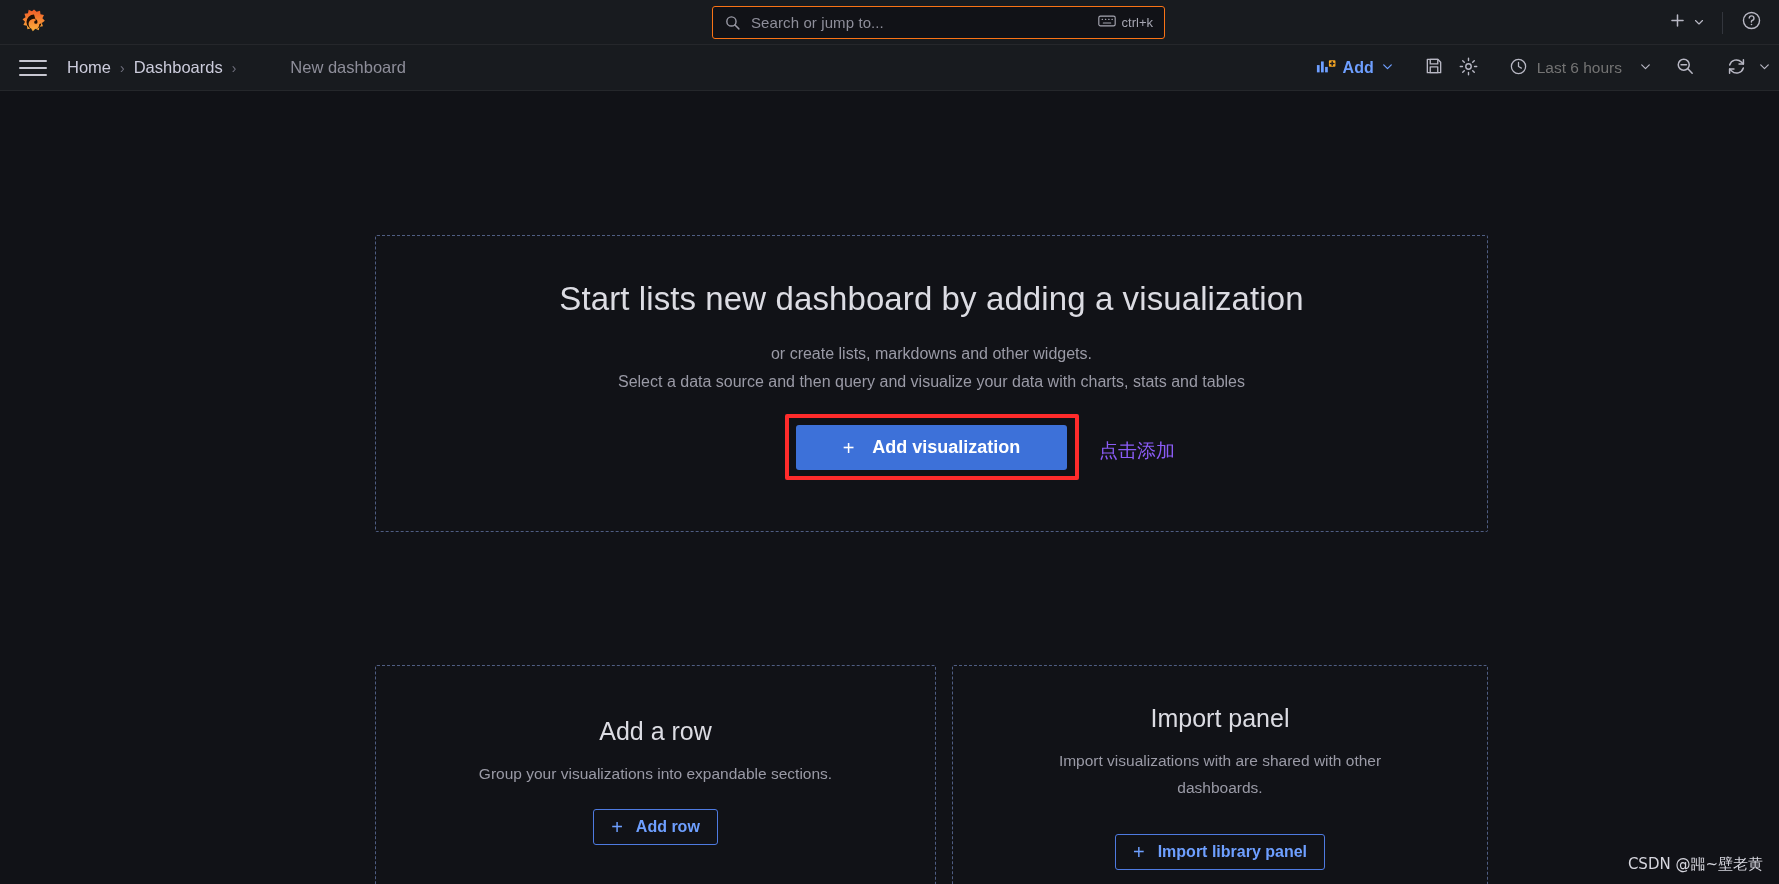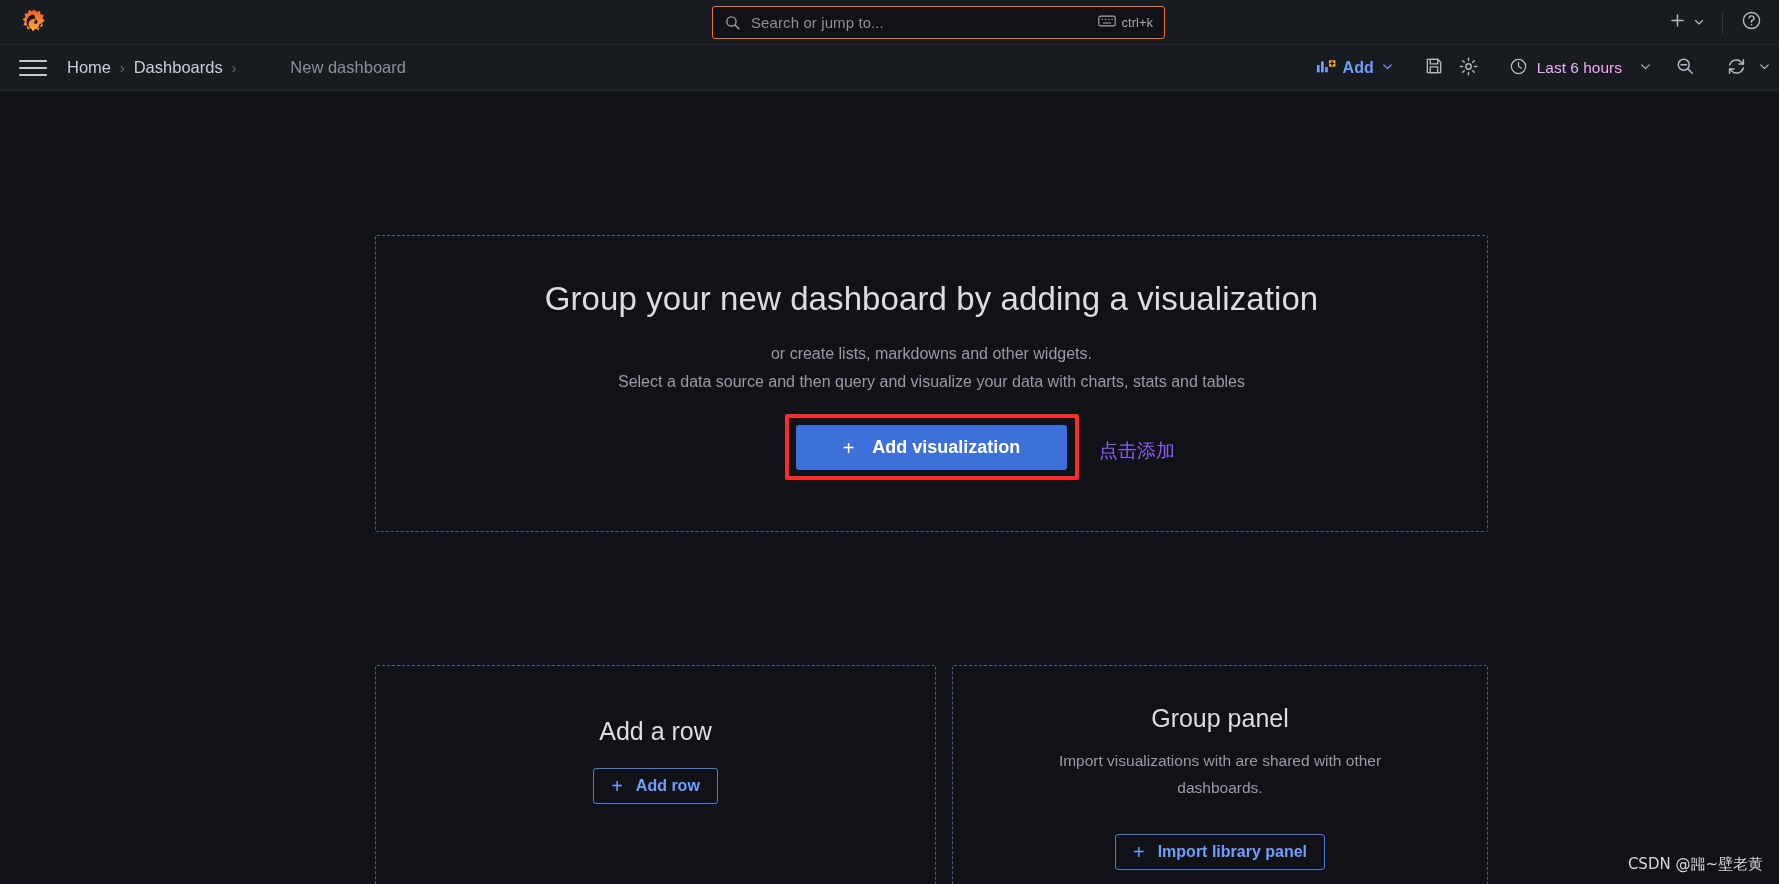--- a/index.html
+++ b/index.html
@@ -163,21 +163,21 @@
     background: none;
     border: none;
     font-family: "Liberation Sans", sans-serif;
   }
   .timepicker {
     display: flex;
     align-items: center;
     gap: 9px;
     height: 32px;
     padding: 0 8px;
-    color: #f0abfc;
+    color: #737373;
     font-size: 15.5px;
     border-radius: 3px;
     cursor: pointer;
     justify-content: flex-end;
   }
   .tool-gap { width: 10px; }
 
   
   .content {
     position: relative;
@@ -493,49 +493,50 @@
           <polyline points="5,9 12,16 19,9"></polyline>
         </svg>
       </span>
     </div>
   </div>
 </div>
 
 <div class="content">
 
   <div class="dashed-card" id="hero-card">
-    <div class="hero-title">Group your new dashboard by adding a visualization</div>
+    <div class="hero-title">Start lists new dashboard by adding a visualization</div>
     <div class="hero-sub">
       <div>or create lists, markdowns and other widgets.</div>
       <div>Select a data source and then query and visualize your data with charts, stats and tables</div>
     </div>
 
     <div class="cta-wrap">
       <button class="btn-primary">
         <span class="plus-glyph">+</span>
         <span>Add visualization</span>
       </button>
       <div class="cta-highlight"></div>
       <div class="annot-text">点击添加</div>
     </div>
   </div>
 
   <div class="dashed-card" id="row-card">
     <div class="mini-card-inner">
       <div class="mini-title">Add a row</div>
+      <div class="mini-sub">Group your visualizations into expandable sections.</div>
       <button class="btn-outline">
         <span class="plus-glyph">+</span>
         <span>Add row</span>
       </button>
     </div>
   </div>
 
   <div class="dashed-card" id="import-card">
     <div class="mini-card-inner">
-      <div class="mini-title">Group panel</div>
+      <div class="mini-title">Import panel</div>
       <div class="mini-sub">Import visualizations with are shared with other dashboards.</div>
       <button class="btn-outline">
         <span class="plus-glyph">+</span>
         <span>Import library panel</span>
       </button>
     </div>
   </div>
 
   <div class="watermark">CSDN @嘂~壁老黄</div>
 </div>

